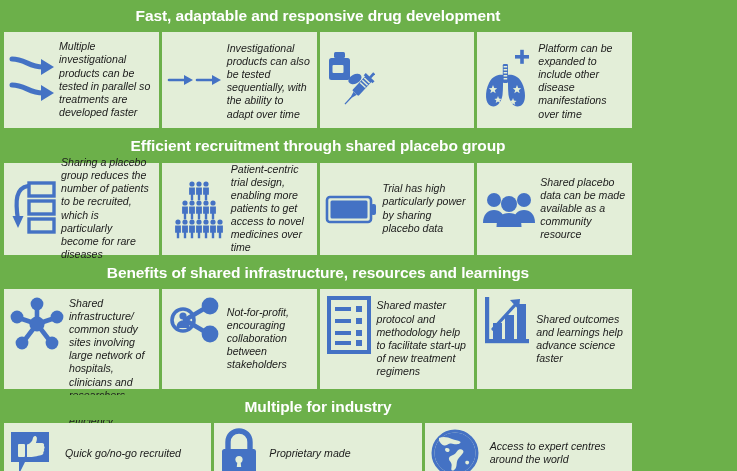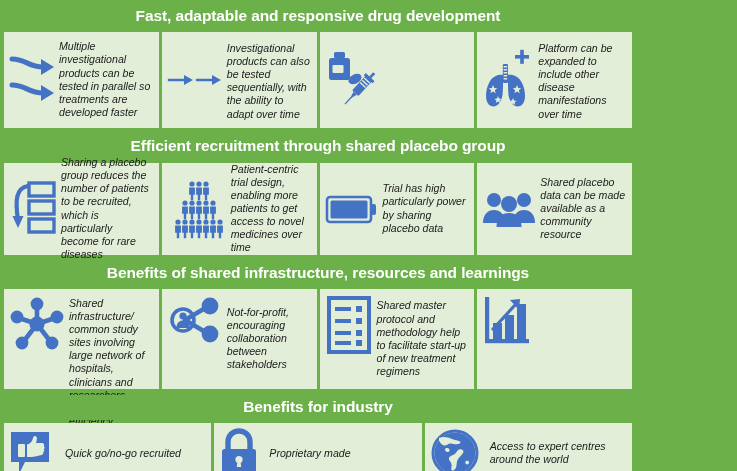--- a/index.html
+++ b/index.html
@@ -350,27 +350,28 @@
               <rect x="11" y="28" width="9" height="16"></rect>
               <rect x="23" y="20" width="9" height="24"></rect>
               <rect x="35" y="9" width="9" height="35"></rect>
             </g>
             <g stroke="#4472c4" stroke-width="3.2" fill="none" stroke-linecap="round">
               <line x1="11" y1="34" x2="34" y2="9"></line>
             </g>
             <polygon points="28,5 38,4 37,15" fill="#4472c4"></polygon>
           </svg>
         </div>
+        <div class="txt">Shared outcomes and learnings help advance science faster</div>
       </div>
 
     </div>
   </div>
 
   <div class="section row-d">
-    <div class="band">Benefits for industry</div>
+    <div class="band">Multiple for industry</div>
     <div class="cards">
 
       <div class="card">
         <div class="ico">
           <svg width="46" height="48" viewBox="0 0 46 48">
             <path d="M2 3 H40 V33 H16 L10 45 L10 33 H2 Z" class="blue"></path>
             <g fill="#e3eed8">
               <rect x="9" y="15" width="7" height="13" rx="1"></rect>
               <path d="M18 28 V15.5 C18 15.5 23 14.5 23.8 9.5 C24.3 6.4 27.2 6.2 27.8 8.6 C28.3 10.8 27 14 27 14 H33 C34.8 14 35.6 15.5 34.9 16.9 C35.9 17.6 35.9 19.3 34.8 20 C35.6 20.9 35.3 22.4 34.2 23 C34.8 24.1 34.2 25.7 32.6 25.9 C31 26.1 24.5 28 21.5 28 Z"></path>
             </g>

